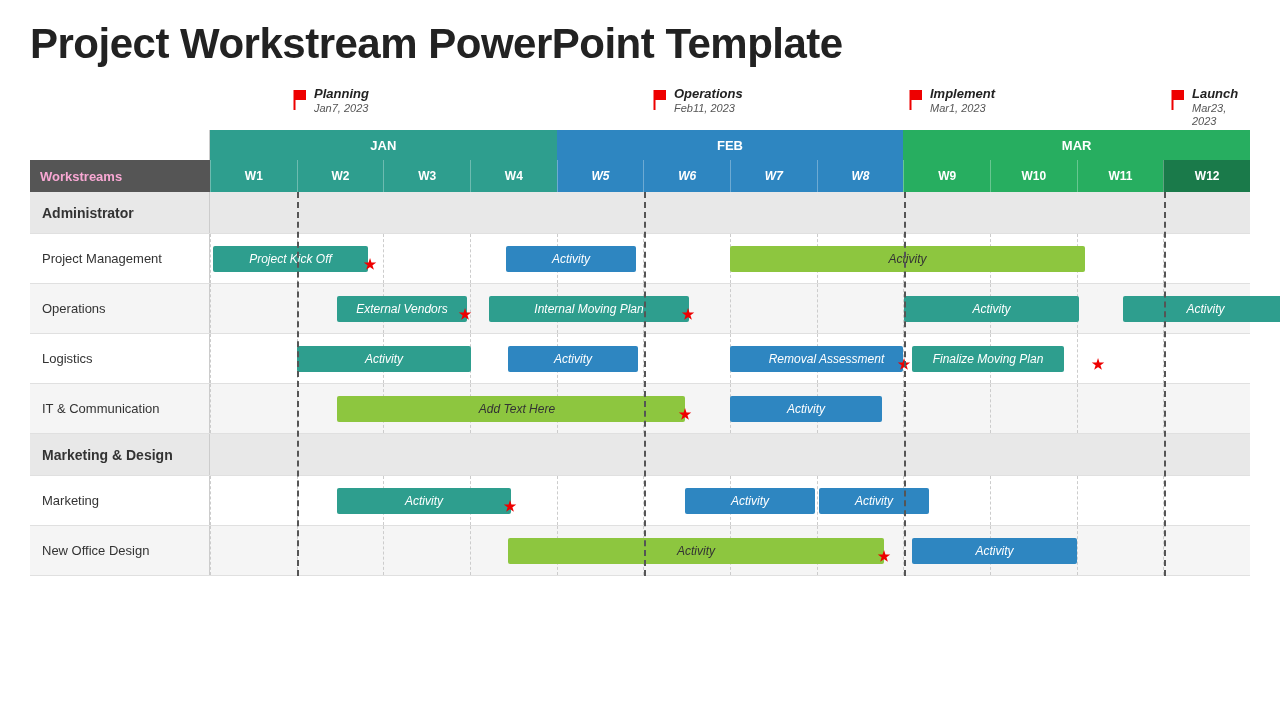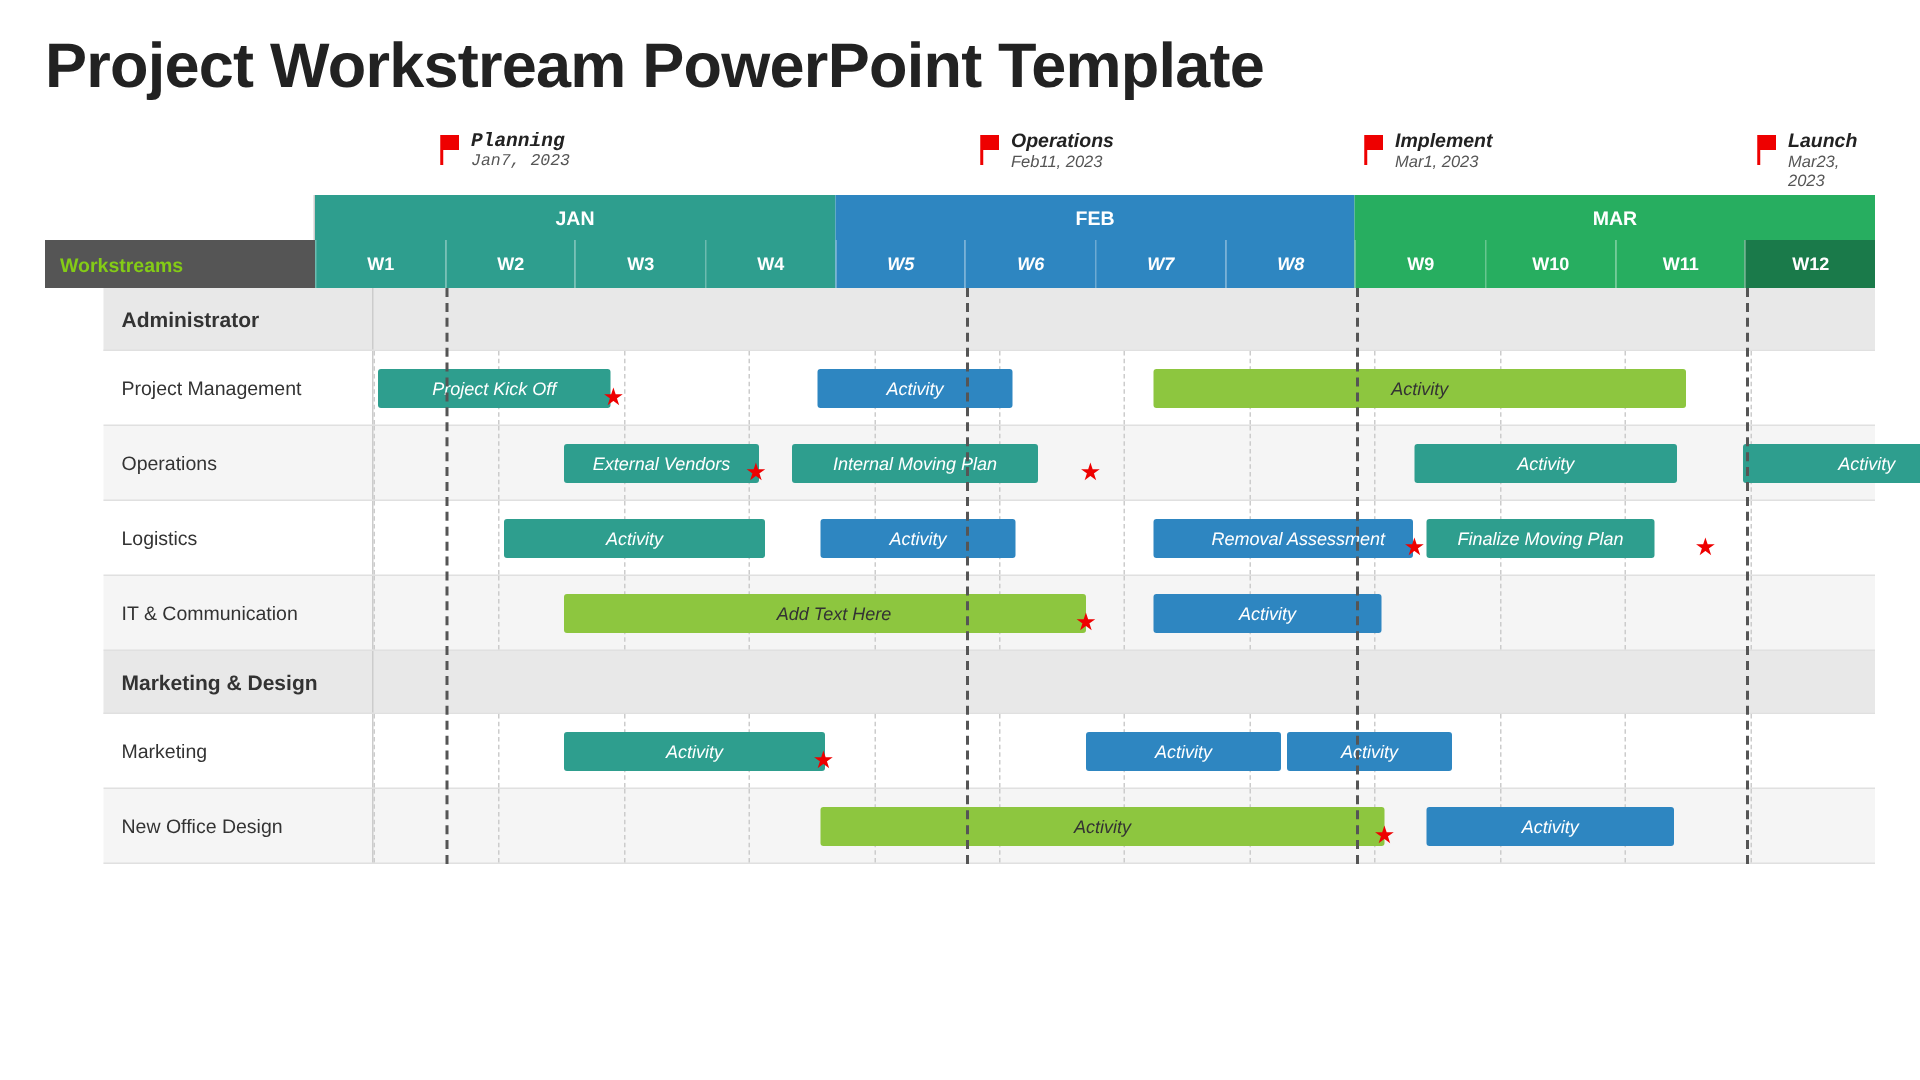--- a/index.html
+++ b/index.html
@@ -79,21 +79,21 @@
     .month-mar { background: #27ae60; grid-column: 10 / 14; }
 
     
     .week-header {
       display: grid;
       grid-template-columns: 180px repeat(12, 1fr);
       height: 32px;
     }
     .ws-label {
       background: #555;
-      color: #84cc16;
+      color: #f9a8d4;
       font-weight: 700;
       font-size: 13px;
       display: flex;
       align-items: center;
       padding-left: 10px;
     }
     .week-cell {
       display: flex;
       align-items: center;
       justify-content: center;
@@ -107,21 +107,20 @@
     .week-mar { background: #27ae60; }
     .week-w12 { background: #1a7a4a; }
 
     
     .gantt-row {
       display: grid;
       grid-template-columns: 180px repeat(12, 1fr);
       height: 50px;
       border-bottom: 1px solid #e0e0e0;
       position: relative;
-      margin-left: 39px;
     }
     .gantt-row.section-header {
       background: #e8e8e8;
       height: 42px;
     }
     .gantt-row.data-row {
       background: #fff;
     }
     .gantt-row.data-row:nth-child(even) {
       background: #f7f7f7;
@@ -191,21 +190,21 @@
       position: relative;
     }
   </style>
 </head>
 <body>
 
 <h1>Project Workstream PowerPoint Template</h1>
 
 <div class="milestones">
 
-  <div class="milestone" style="left: 262px; font-family: Liberation Mono, monospace;">
+  <div class="milestone" style="left: 262px;">
     <svg class="flag-icon" viewBox="0 0 18 22">
       <polygon points="2,2 14,2 14,12 2,12" fill="#e00"></polygon>
       <rect x="1.5" y="2" width="2" height="20" fill="#e00"></rect>
     </svg>
     <div class="milestone-text">
       <span class="milestone-name">Planning</span>
       <span class="milestone-date">Jan7, 2023</span>
     </div>
   </div>
   <div class="milestone" style="left: 622px;">
@@ -314,21 +313,21 @@
       <div class="row-cell"></div>
       <div class="row-cell"></div>
       <div class="row-cell"></div>
       <div class="row-cell"></div>
       <div class="row-cell"></div>
       <div class="row-cell"></div>
 
       <div class="bar bar-teal" style="left:307px; width:130px;">External Vendors</div>
       <span class="milestone-marker" style="left:435px; top:38px;">★</span>
 
-      <div class="bar bar-teal" style="left:459px; width:164px;">Internal Moving Plan</div>
+      <div class="bar bar-teal" style="left:459px; width:200px;">Internal Moving Plan</div>
       <span class="milestone-marker" style="left:658px; top:38px;">★</span>
 
       <div class="bar bar-teal" style="left:874px; width:175px;">Activity</div>
 
       <div class="bar bar-teal" style="left:1093px; width:165px;">Activity</div>
     </div>
 
     <div class="gantt-row data-row" style="background:#fff;">
       <div class="row-label">Logistics</div>
       <div class="row-cell"></div>

